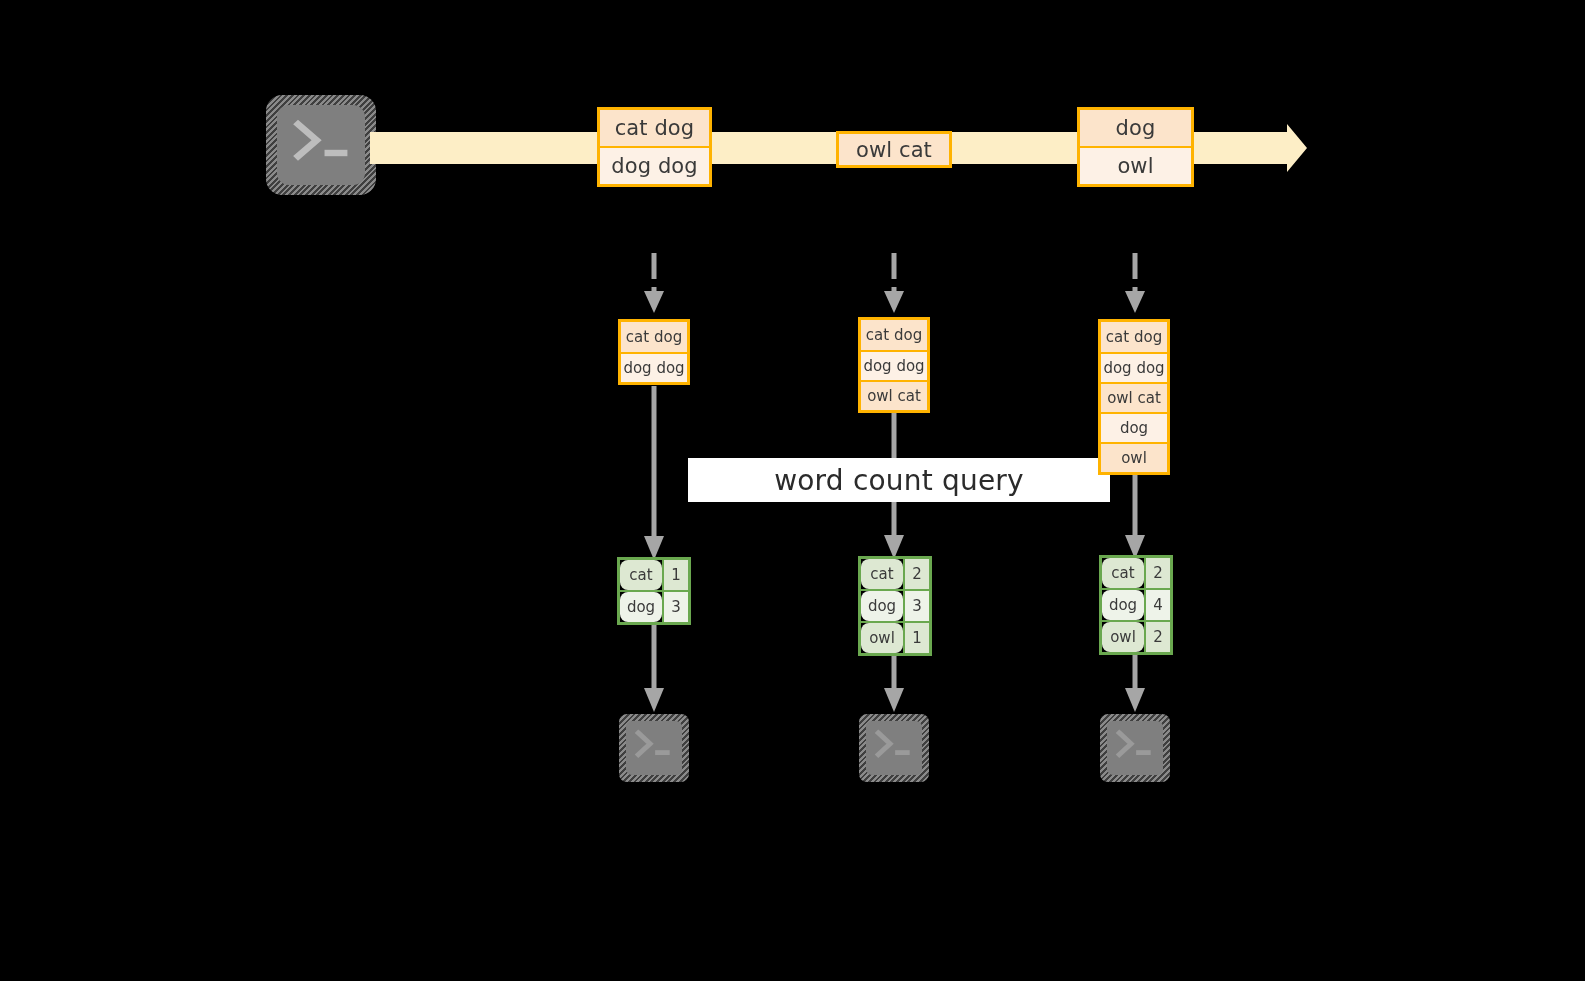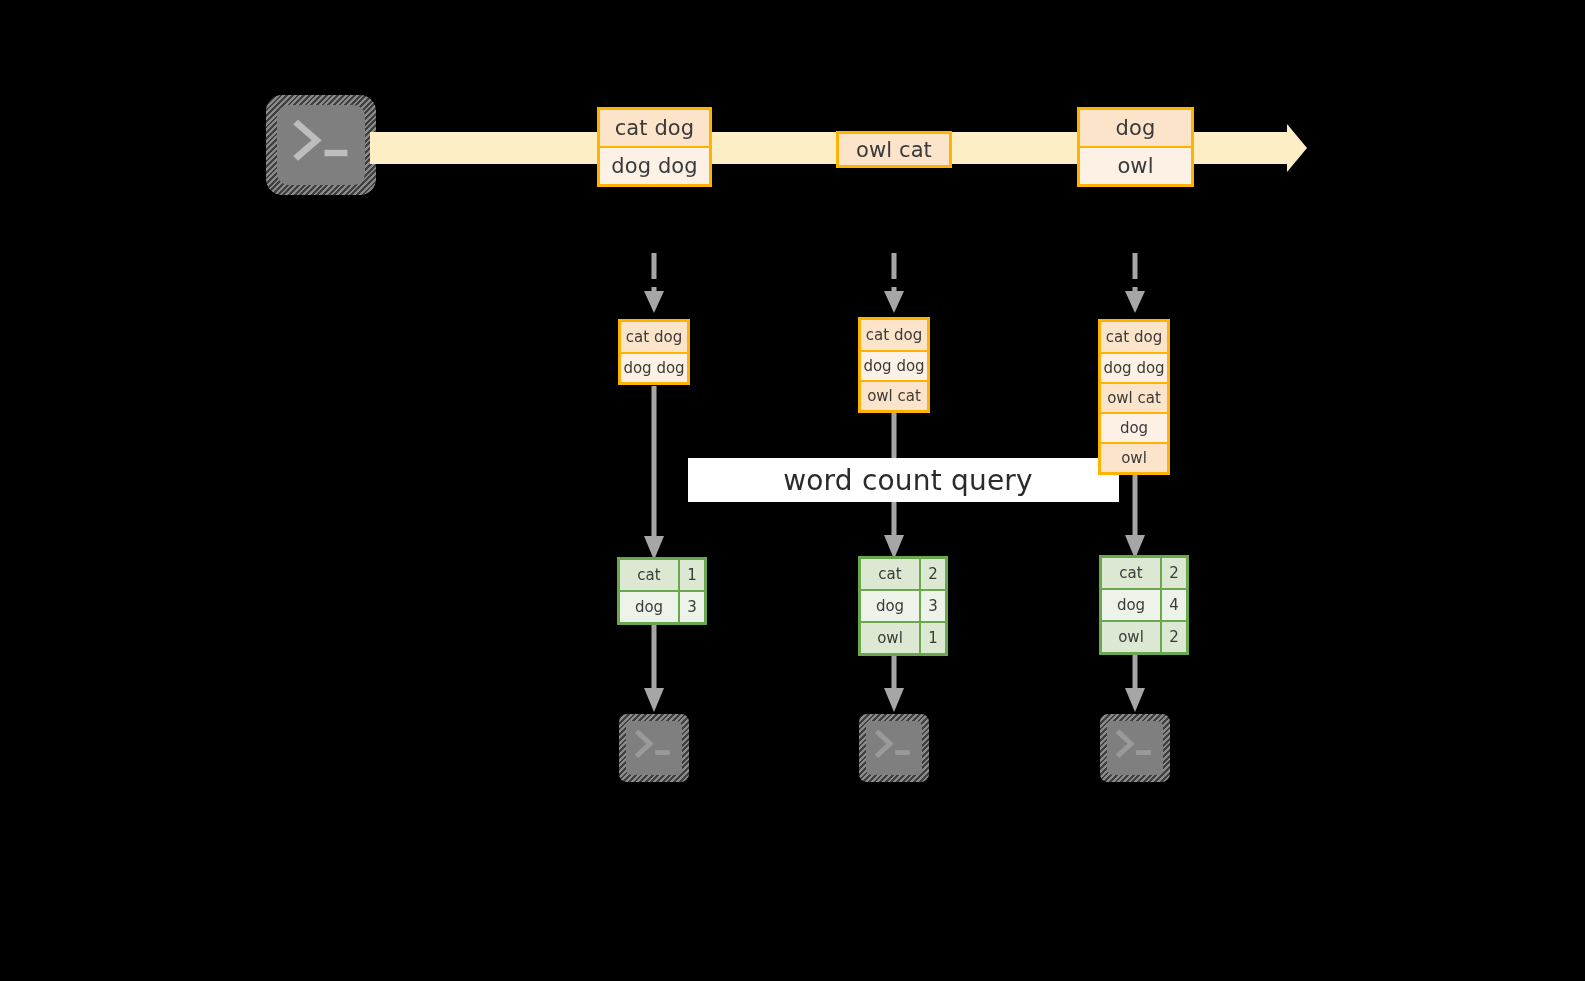--- a/index.html
+++ b/index.html
@@ -129,38 +129,37 @@
   .res .row { display: flex; height: 30px; }
   .res .row + .row { border-top: 2px solid #6aa84f; }
   .res .k, .res .v {
     box-sizing: border-box;
     display: flex;
     align-items: center;
     justify-content: center;
     font-size: 15px;
     color: #3a3a3a;
   }
-  .res .k { width: 58px; }
+  .res .k { width: 42px; border-radius: 8px; }
   .res .v { width: 26px; border-left: 2px solid #6aa84f; }
   .res .row.dark  .k, .res .row.dark  .v { background: #dde8d2; }
   .res .row.light .k, .res .row.light .v { background: #eef3e9; }
 
   
   .query-band {
     position: absolute;
     left: 688px;
     top: 458px;
     width: 422px;
     height: 44px;
     background: #ffffff;
     display: flex;
     align-items: center;
     justify-content: center;
     z-index: 2;
-    padding-left: 9px;
   }
   .query-band .txt {
     font-size: 28px;
     color: #2b2b2b;
     letter-spacing: .2px;
     white-space: nowrap;
   }
 </style>
 </head>
 <body>

